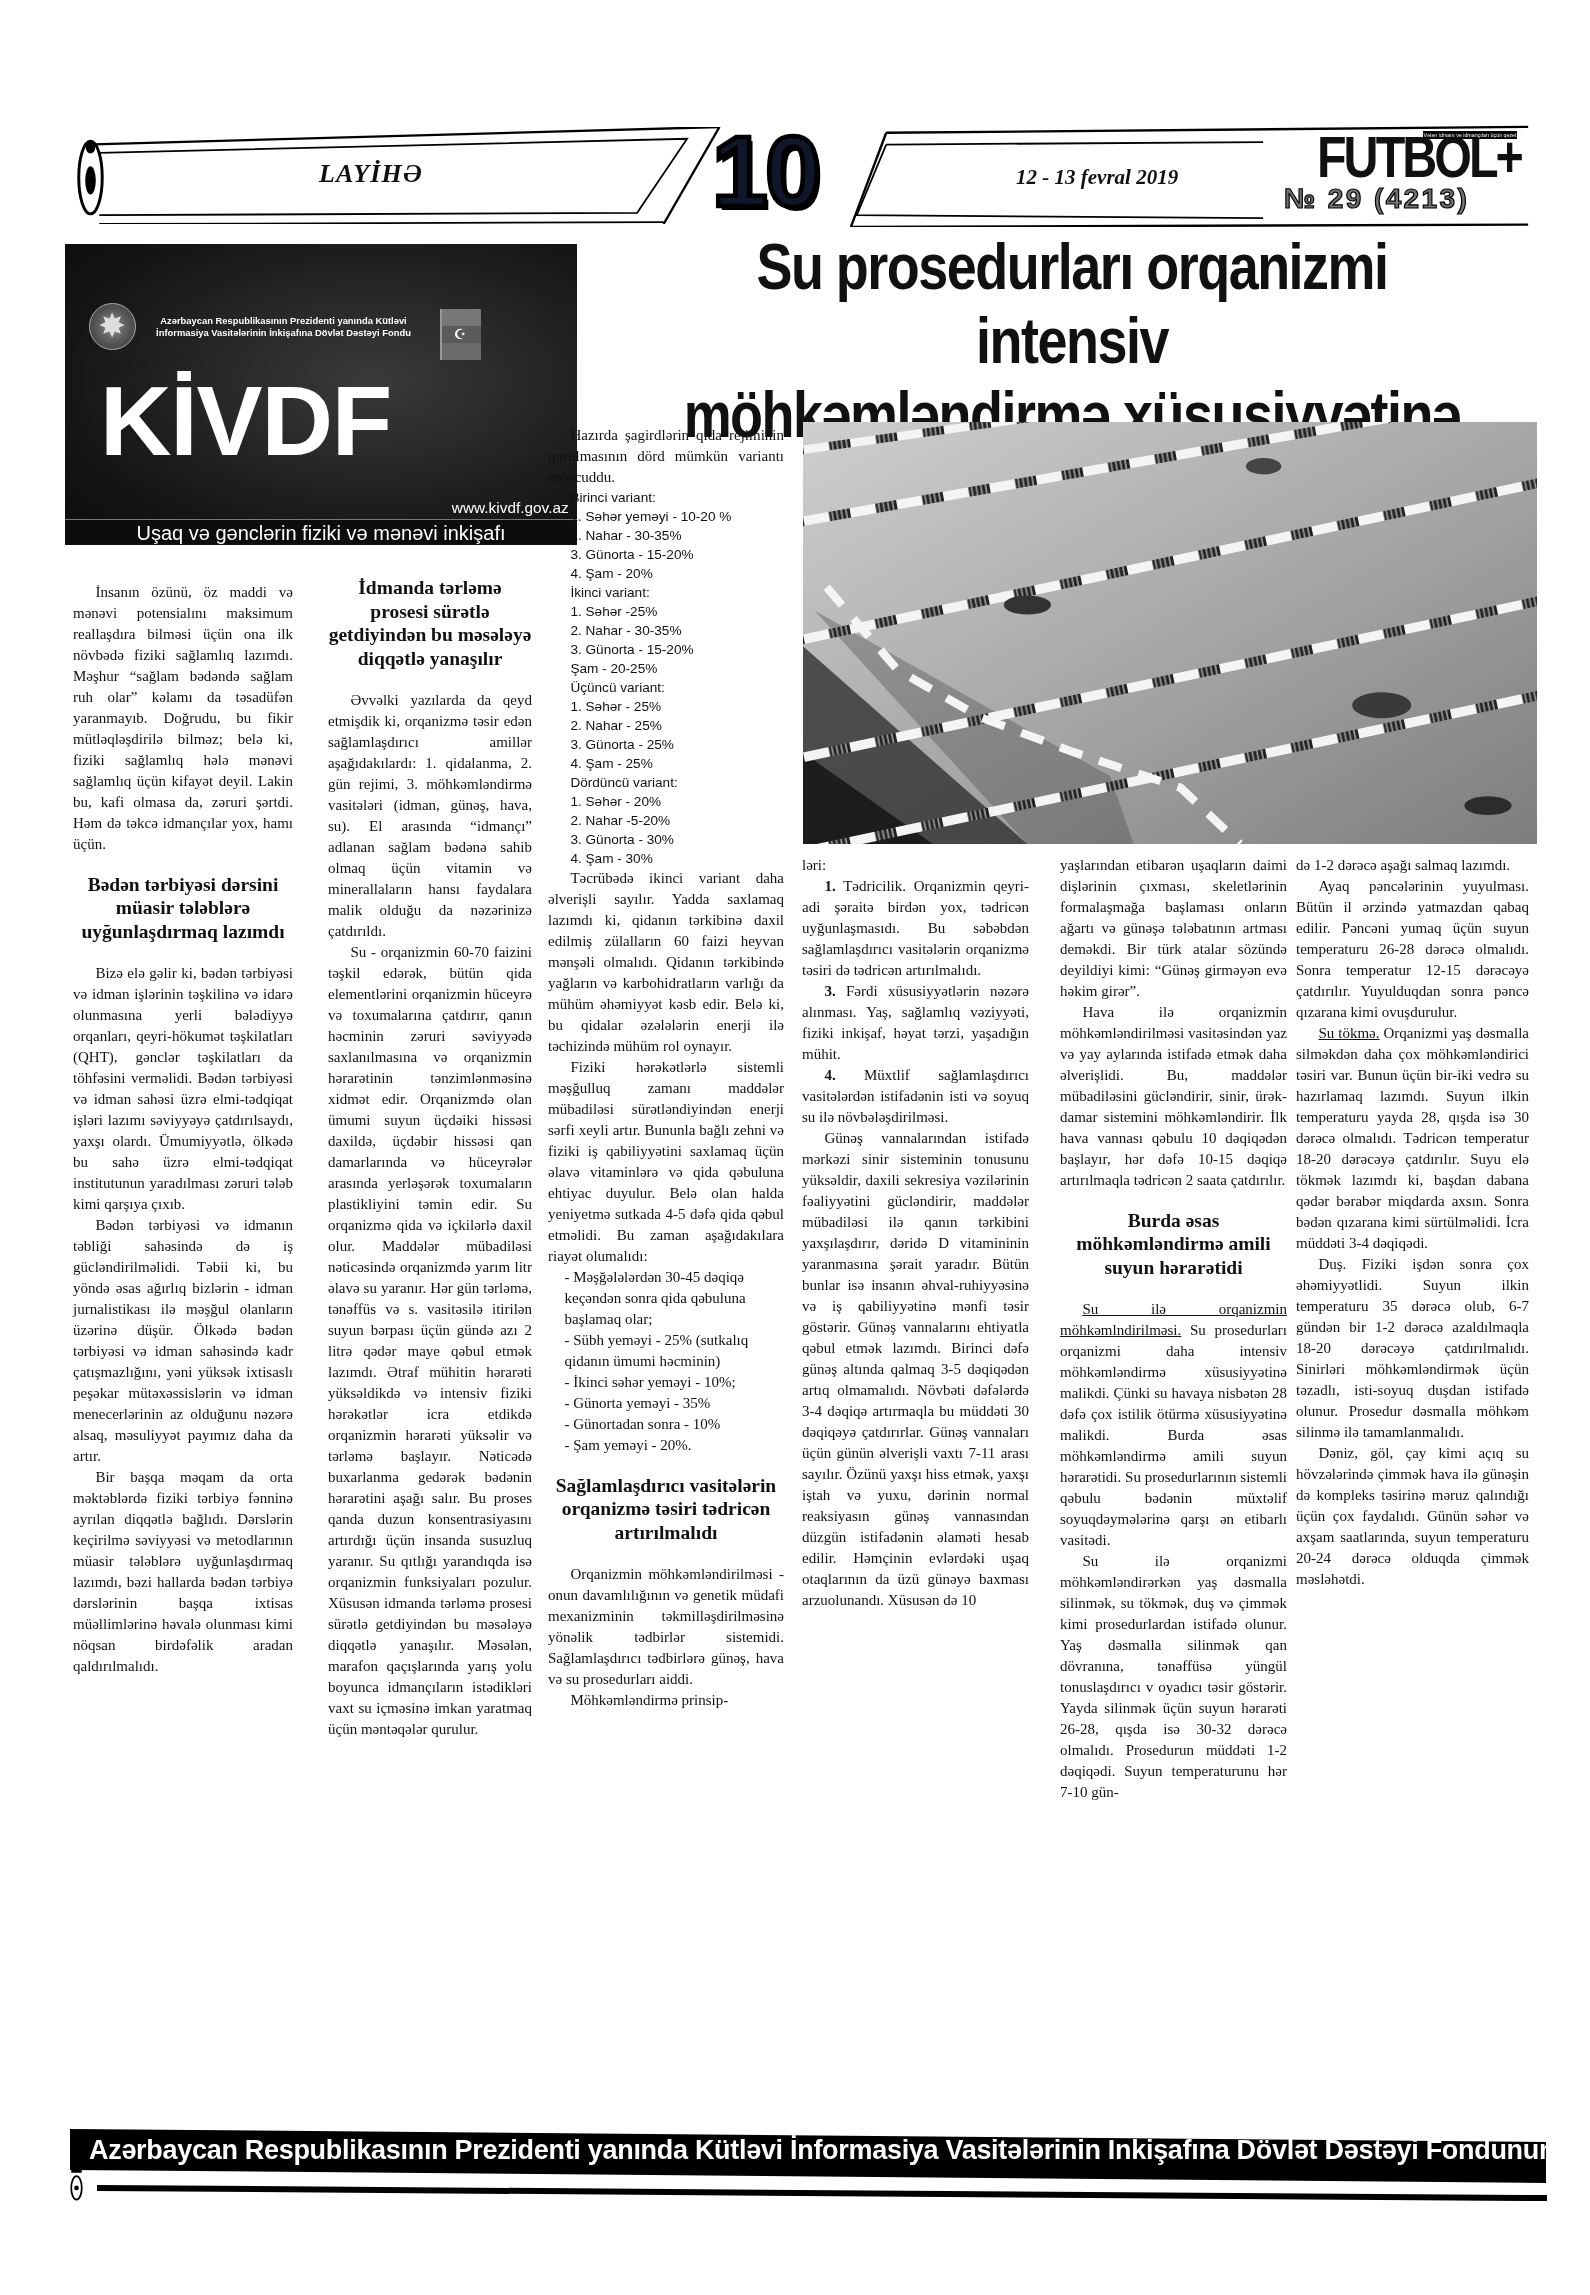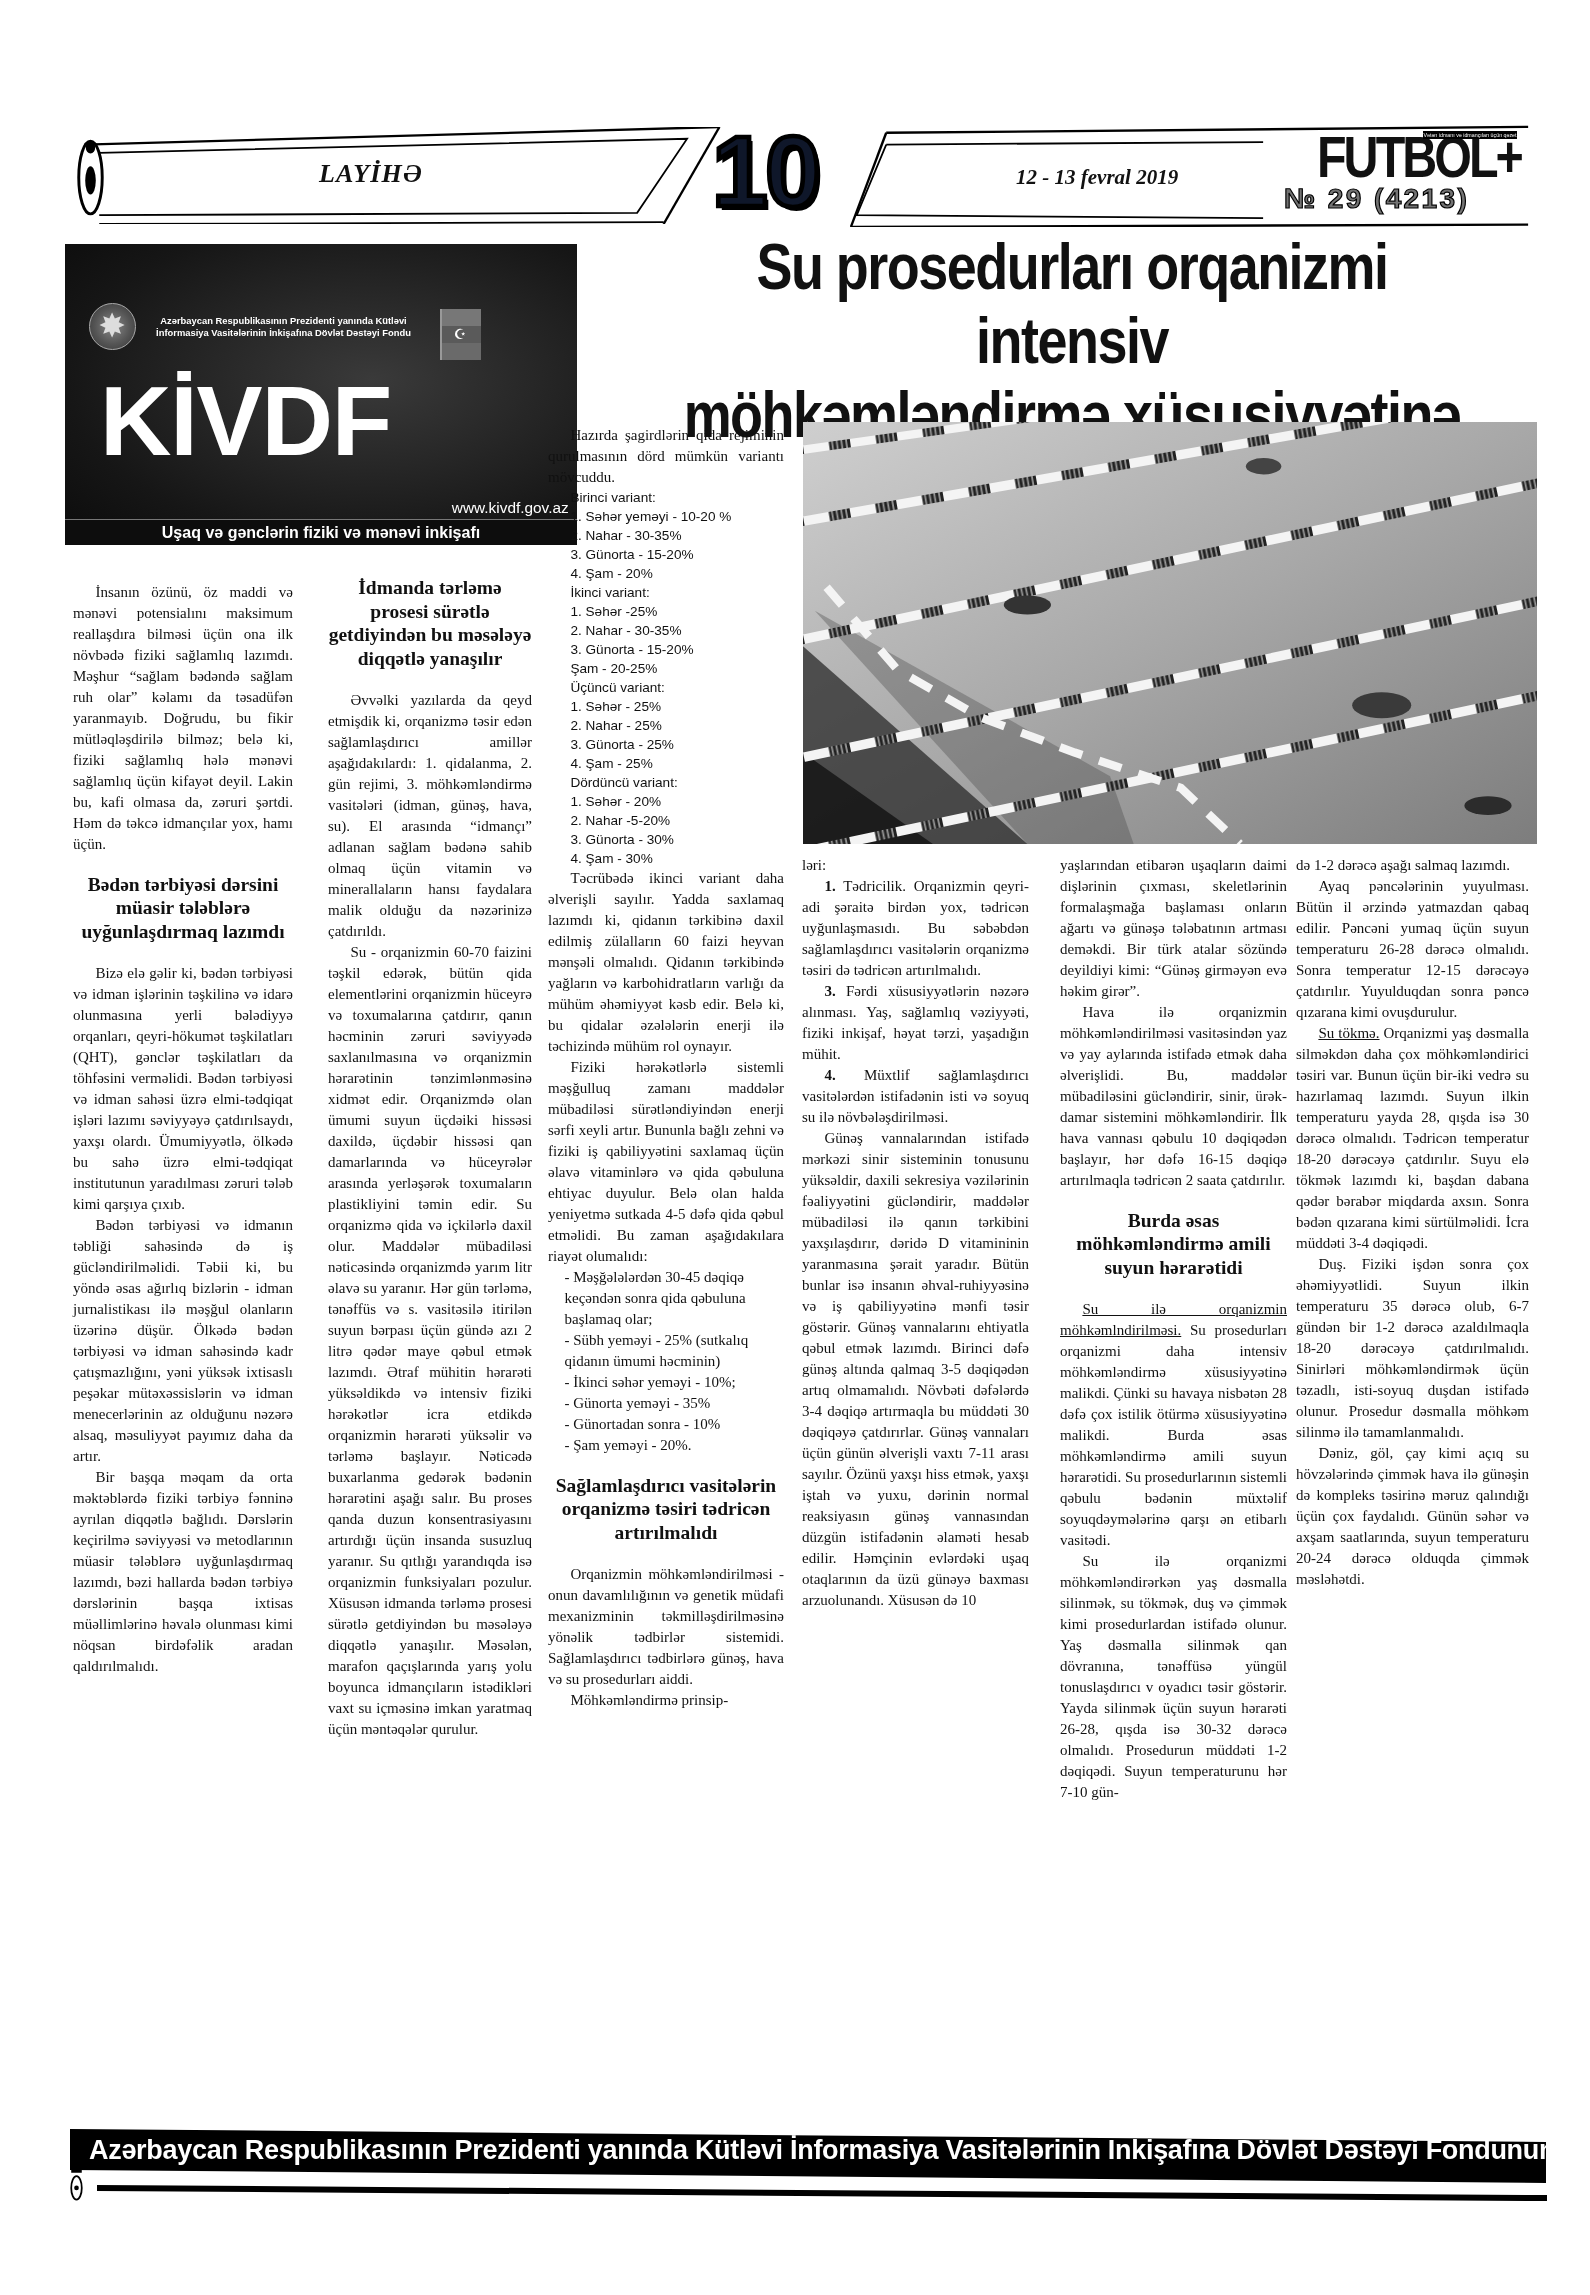--- a/index.html
+++ b/index.html
@@ -21,21 +21,21 @@
   
   .kivdf { position: absolute; left: 65px; top: 244px; width: 512px; height: 301px; background: radial-gradient(ellipse at 60% 45%, #3a3a3a 0%, #161616 70%, #0b0b0b 100%); color: #fff; overflow: hidden; }
   .kivdf-emblem { position: absolute; left: 23.6px; top: 59px; width: 47px; height: 47px; border-radius: 50%; background: radial-gradient(circle, #888 0%, #555 55%, #333 100%); border: 1.8px solid #aaa; }
   .kivdf-emblem::after { content: "✸"; position: absolute; inset: 0; text-align: center; line-height: 45px; font-size: 33px; color: #ddd; }
   .kivdf-org { position: absolute; left: 77px; top: 71px; width: 283px; text-align: center; font-family: "Liberation Sans", sans-serif; font-weight: bold; font-size: 9.4px; line-height: 11.8px; }
   .kivdf-flag { position: absolute; left: 375px; top: 65px; width: 41px; height: 51px; background: linear-gradient(180deg, #777 0 33%, #5a5a5a 33% 66%, #6a6a6a 66% 100%); border-left: 2.4px solid #999; }
   .kivdf-flag::after { content: "☪"; position: absolute; left: 11.8px; top: 16.5px; font-size: 14px; color: #fff; }
   .kivdf-title { position: absolute; left: 35px; top: 127px; font-family: "Liberation Sans", sans-serif; font-weight: bold; font-size: 99px; line-height: 100px; letter-spacing: -1.2px; }
   .kivdf-url { position: absolute; right: 8.3px; top: 255px; font-family: "Liberation Sans", sans-serif; font-size: 15.4px; }
   .kivdf-sep { position: absolute; left: 0; right: 0; top: 275px; height: 1.2px; background: #777; }
-  .kivdf-tagline { position: absolute; left: 0; right: 0; bottom: -1.2px; height: 26px; text-align: center; font-family: "Liberation Sans", sans-serif; font-weight: bold; font-size: 16px; line-height: 26px; background: #0d0d0d; }
+  .kivdf-tagline { position: absolute; left: 0; right: 0; bottom: -1.2px; height: 26px; text-align: center; font-family: "Liberation Sans", sans-serif; font-weight: normal; font-size: 20px; line-height: 26px; background: #0d0d0d; }
 
   
   .headline { position: absolute; left: 585px; top: 230px; width: 974px; text-align: center; font-family: "Liberation Sans", sans-serif; font-weight: bold; font-size: 65px; line-height: 74px; letter-spacing: -1.8px; transform: scaleX(0.83); transform-origin: center top; }
 
   
   .photo { position: absolute; left: 803px; top: 422px; width: 734px; height: 422px; background: #bfbfbf; overflow: hidden; }
   .photo svg { width: 100%; height: 100%; display: block; }
 
   
   .col { position: absolute; font-size: 15px; line-height: 21px; text-align: justify; hyphens: manual; }
@@ -206,21 +206,21 @@
 <div class="col" id="col4">
   <p class="noindent">ləri:</p>
   <p><b>1.</b> <span>Tədricilik. Orqanizmin qeyri-adi şəraitə birdən yox, tədricən uyğunlaşmasıdı. Bu səbəbdən sağlamlaşdırıcı vasitələrin orqanizmə təsiri də tədricən artırılmalıdı.</span></p>
   <p><b>3.</b> <span>Fərdi xüsusiyyətlərin nəzərə alınması. Yaş, sağlamlıq vəziyyəti, fiziki inkişaf, həyat tərzi, yaşadığın mühit.</span></p>
   <p><b>4.</b> <span>Müxtlif sağlamlaşdırıcı vasitələrdən istifadənin isti və soyuq su ilə növbələşdirilməsi.</span></p>
   <p>Günəş vannalarından istifadə mərkəzi sinir sisteminin tonusunu yüksəldir, daxili sekresiya vəzilərinin fəaliyyətini gücləndirir, maddələr mübadiləsi ilə qanın tərkibini yaxşılaşdırır, dəridə D vitamininin yaranmasına şərait yaradır. Bütün bunlar isə insanın əhval-ruhiyyəsinə və iş qabiliyyətinə mənfi təsir göstərir. Günəş vannalarını ehtiyatla qəbul etmək lazımdı. Birinci dəfə günəş altında qalmaq 3-5 dəqiqədən artıq olmamalıdı. Növbəti dəfələrdə 3-4 dəqiqə artırmaqla bu müddəti 30 dəqiqəyə çatdırırlar. Günəş vannaları üçün günün əlverişli vaxtı 7-11 arası sayılır. Özünü yaxşı hiss etmək, yaxşı iştah və yuxu, dərinin normal reaksiyasın günəş vannasından düzgün istifadənin əlaməti hesab edilir. Həmçinin evlərdəki uşaq otaqlarının da üzü günəyə baxması arzuolunandı. Xüsusən də 10</p>
 </div>
 
 <div class="col" id="col5">
   <p class="noindent">yaşlarından etibarən uşaqların daimi dişlərinin çıxması, skeletlərinin formalaşmağa başlaması onların ağartı və günəşə tələbatının artması deməkdi. Bir türk atalar sözündə deyildiyi kimi: “Günəş girməyən evə həkim girər”.</p>
-  <p>Hava ilə orqanizmin möhkəmləndirilməsi vasitəsindən yaz və yay aylarında istifadə etmək daha əlverişlidi. Bu, maddələr mübadiləsini gücləndirir, sinir, ürək-damar sistemini möhkəmləndirir. İlk hava vannası qəbulu 10 dəqiqədən başlayır, hər dəfə 16-15 dəqiqə artırılmaqla tədricən 2 saata çatdırılır.</p>
+  <p>Hava ilə orqanizmin möhkəmləndirilməsi vasitəsindən yaz və yay aylarında istifadə etmək daha əlverişlidi. Bu, maddələr mübadiləsini gücləndirir, sinir, ürək-damar sistemini möhkəmləndirir. İlk hava vannası qəbulu 10 dəqiqədən başlayır, hər dəfə 10-15 dəqiqə artırılmaqla tədricən 2 saata çatdırılır.</p>
   <div class="sub">Burda əsas möhkəmləndirmə amili suyun hərarətidi</div>
   <p><u>Su ilə orqanizmin möhkəmlndirilməsi.</u> <span>Su prosedurları orqanizmi daha intensiv möhkəmləndirmə xüsusiyyətinə malikdi. Çünki su havaya nisbətən 28 dəfə çox istilik ötürmə xüsusiyyətinə malikdi. Burda əsas möhkəmləndirmə amili suyun hərarətidi. Su prosedurlarının sistemli qəbulu bədənin müxtəlif soyuqdəymələrinə qarşı ən etibarlı vasitədi.</span></p>
   <p>Su ilə orqanizmi möhkəmləndirərkən yaş dəsmalla silinmək, su tökmək, duş və çimmək kimi prosedurlardan istifadə olunur. Yaş dəsmalla silinmək qan dövranına, tənəffüsə yüngül tonuslaşdırıcı v oyadıcı təsir göstərir. Yayda silinmək üçün suyun hərarəti 26-28, qışda isə 30-32 dərəcə olmalıdı. Prosedurun müddəti 1-2 dəqiqədi. Suyun temperaturunu hər 7-10 gün-</p>
 </div>
 
 <div class="col" id="col6">
   <p class="noindent">də 1-2 dərəcə aşağı salmaq lazımdı.</p>
   <p>Ayaq pəncələrinin yuyulması. Bütün il ərzində yatmazdan qabaq edilir. Pəncəni yumaq üçün suyun temperaturu 26-28 dərəcə olmalıdı. Sonra temperatur 12-15 dərəcəyə çatdırılır. Yuyulduqdan sonra pəncə qızarana kimi ovuşdurulur.</p>
   <p><u>Su tökmə.</u> <span>Orqanizmi yaş dəsmalla silməkdən daha çox möhkəmləndirici təsiri var. Bunun üçün bir-iki vedrə su hazırlamaq lazımdı. Suyun ilkin temperaturu yayda 28, qışda isə 30 dərəcə olmalıdı. Tədricən temperatur 18-20 dərəcəyə çatdırılır. Suyu elə tökmək lazımdı ki, başdan dabana qədər bərabər miqdarda axsın. Sonra bədən qızarana kimi sürtülməlidi. İcra müddəti 3-4 dəqiqədi.</span></p>
   <p>Duş. Fiziki işdən sonra çox əhəmiyyətlidi. Suyun ilkin temperaturu 35 dərəcə olub, 6-7 gündən bir 1-2 dərəcə azaldılmaqla 18-20 dərəcəyə çatdırılmalıdı. Sinirləri möhkəmləndirmək üçün təzadlı, isti-soyuq duşdan istifadə olunur. Prosedur dəsmalla möhkəm silinmə ilə tamamlanmalıdı.</p>

